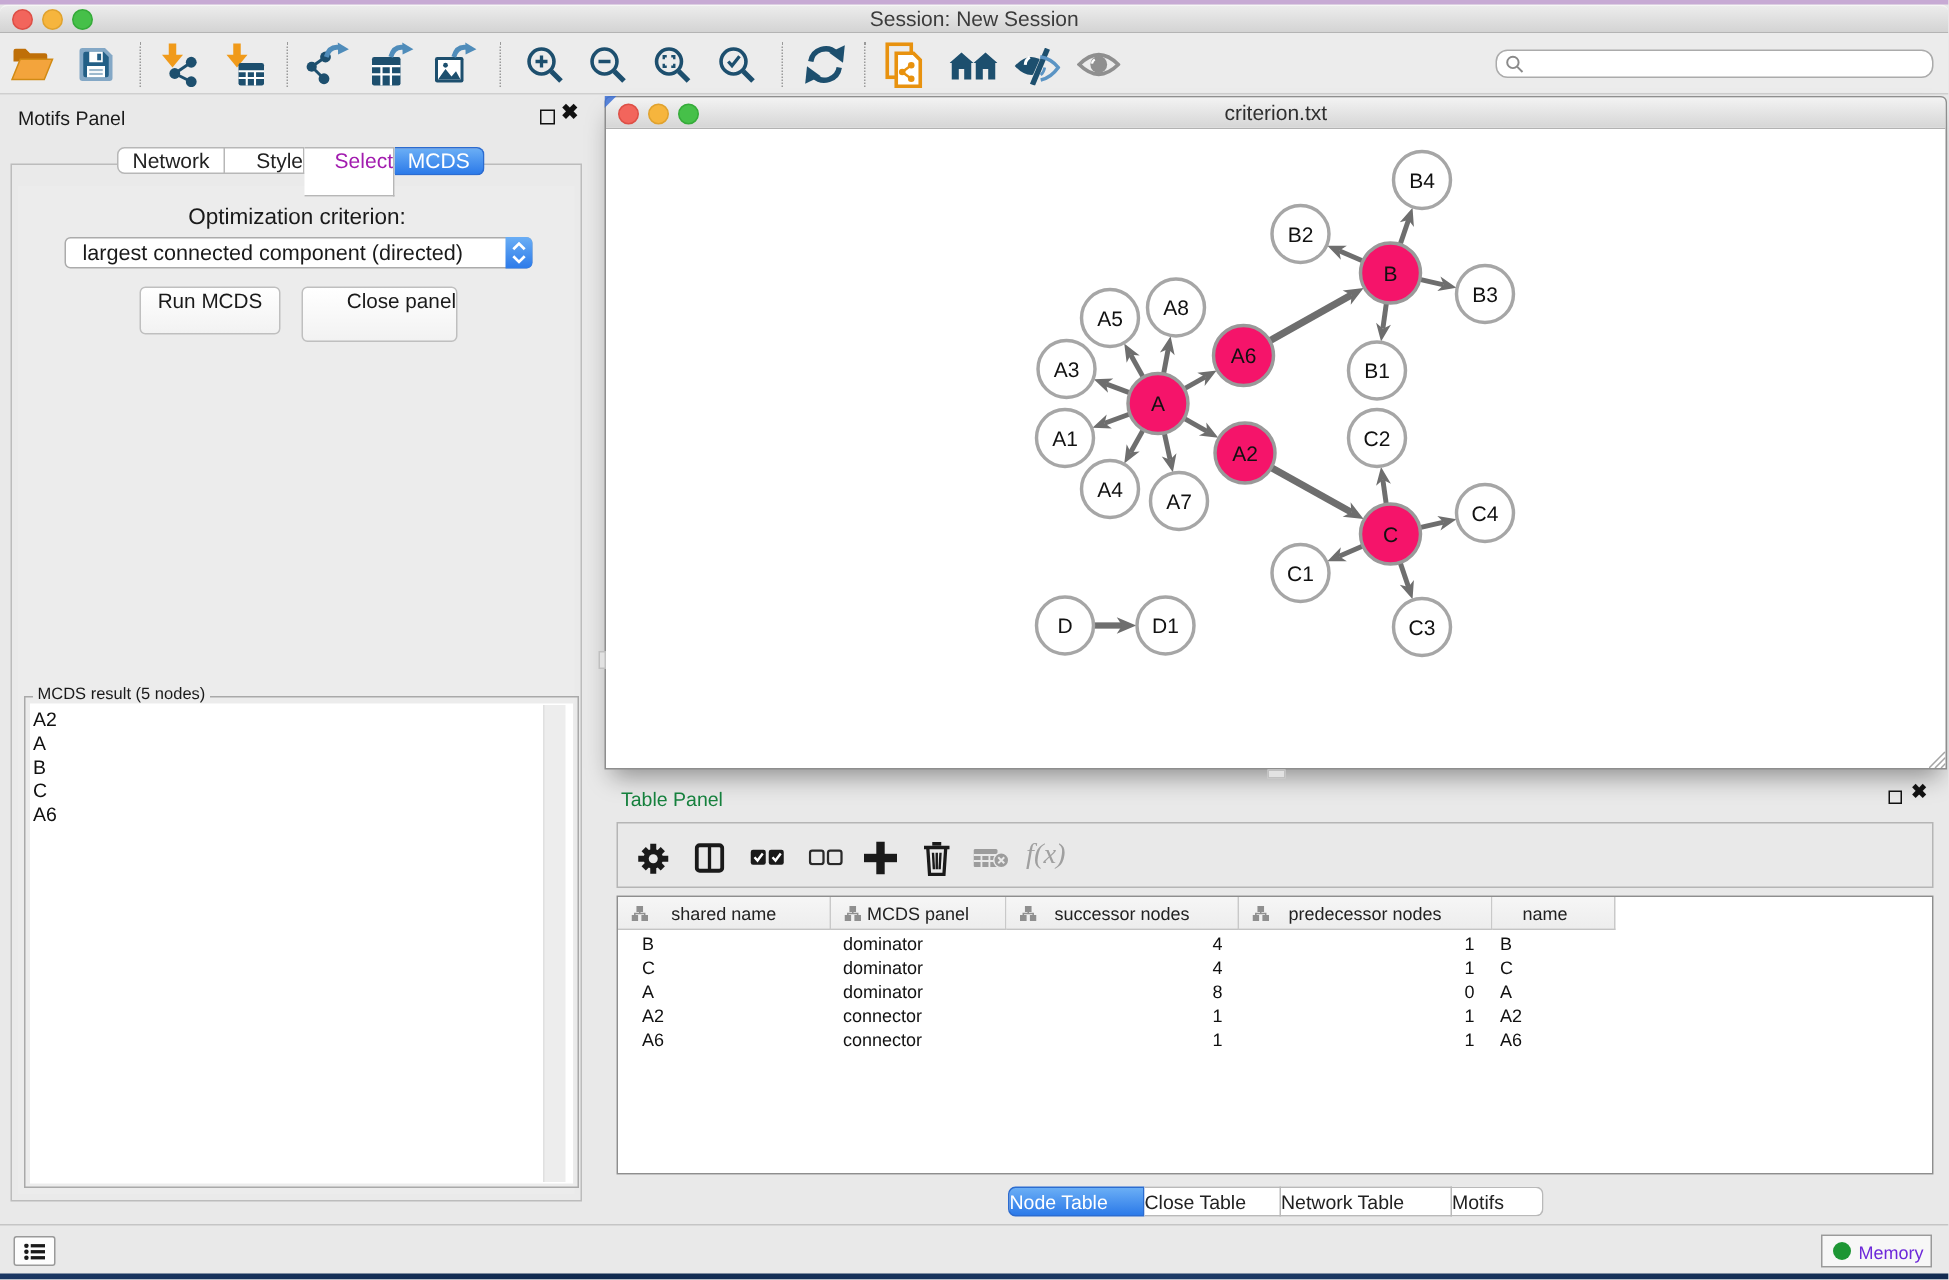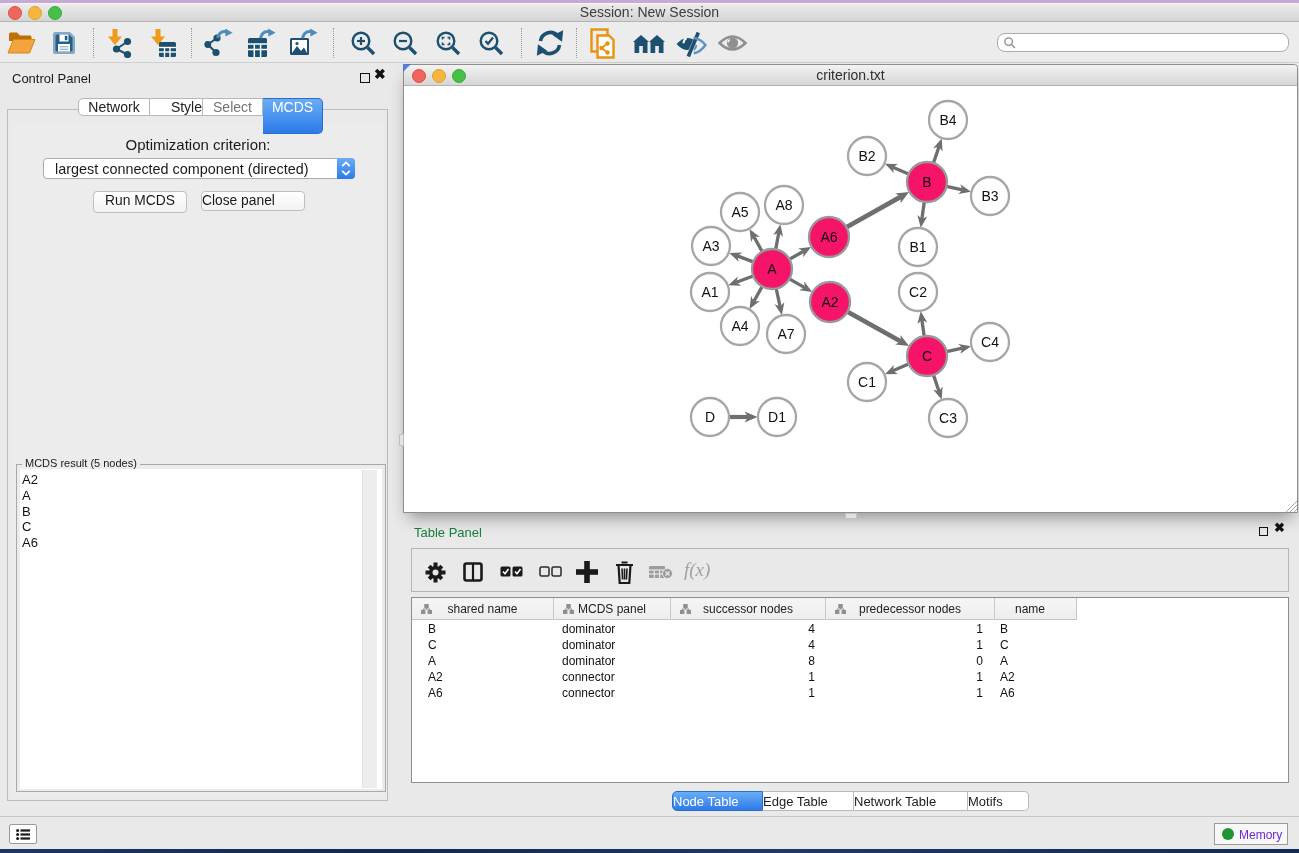--- a/index.html
+++ b/index.html
@@ -168,44 +168,44 @@
  <line x1="22.3" y1="0.5" x2="12.3" y2="24.5" stroke="#1d4f6e" stroke-width="3.6"></line>
  <path d="M17.5 5.8 Q25 7.2 29.5 13 Q24.5 20 17.8 21.3" fill="none" stroke="#5b94c4" stroke-width="2.4"></path>
  <path d="M20.5 13 Q20 16.2 17.8 18" fill="none" stroke="#5b94c4" stroke-width="1.8"></path>
 </svg>
 <svg class="abs" style="left:718px;top:32px" width="29" height="22" viewBox="0 0 29 22">
  <path d="M1.5 11 Q14.5 -2 27.5 11 Q14.5 24 1.5 11 Z" fill="none" stroke="#8f8f8f" stroke-width="2.5"></path>
  <circle cx="14.5" cy="11" r="5.6" fill="#8f8f8f"></circle>
  <path d="M11.8 7.6 A4.6 4.6 0 0 0 10 10.4" fill="none" stroke="#fff" stroke-width="1.5"></path>
 </svg>
 
-<div class="abs" style="left:12px;top:71px;font-size:13px;color:#1a1a1a">Control Panel</div>
+<div class="abs" style="left:12px;top:71px;font-size:13px;color:#1a1a1a">Motifs Panel</div>
 <div class="abs" style="left:360px;top:73px;width:8px;height:8px;border:1.6px solid #111"></div>
 <div class="abs" style="left:374px;top:66px;font-size:14px;font-weight:bold;color:#111">✖</div>
 <div class="abs" style="left:7px;top:109px;width:381px;height:692px;border:1px solid #bcbcbc;background:#eaeaea;box-sizing:border-box"></div>
 <div class="abs" style="left:12px;top:124px;width:371px;height:672px;background:#ececec"></div>
 
 <div class="abs" style="left:78px;top:98px;width:245px;height:18px">
  <div class="abs" style="left:0;top:0;width:72px;height:18px;background:#fff;border:1px solid #b7b7b7;border-radius:5px 0 0 5px;box-sizing:border-box;text-align:center;font-size:14px;line-height:17px;color:#222">Network</div>
  <div class="abs" style="left:72px;top:0;width:53px;height:18px;background:#fff;border:1px solid #b7b7b7;border-left:0;box-sizing:border-box;text-align:right;font-size:14px;line-height:17px;color:#222">Style</div>
- <div class="abs" style="left:125px;top:0;width:60px;height:18px;background:#fff;border:1px solid #b7b7b7;border-left:0;box-sizing:border-box;text-align:center;font-size:14px;line-height:17px;color:#737373">Select</div>
- <div class="abs" style="left:185px;top:0;width:60px;height:36px;background:linear-gradient(#6aaef5,#2c7ae9);border:1px solid #2c6cd0;border-left:0;border-radius:0 5px 5px 0;box-sizing:border-box;text-align:center;font-size:14px;line-height:17px;color:#fff">MCDS</div>
+ <div class="abs" style="left:125px;top:0;width:60px;height:33px;background:#fff;border:1px solid #b7b7b7;border-left:0;box-sizing:border-box;text-align:right;font-size:14px;line-height:17px;color:#a21caf">Select</div>
+ <div class="abs" style="left:185px;top:0;width:60px;height:19px;background:linear-gradient(#6aaef5,#2c7ae9);border:1px solid #2c6cd0;border-left:0;border-radius:0 5px 5px 0;box-sizing:border-box;text-align:center;font-size:14px;line-height:17px;color:#fff">MCDS</div>
 </div>
 <div class="abs" style="left:0;top:136px;width:396px;text-align:center;font-size:15px;color:#1a1a1a">Optimization criterion:</div>
 
 <div class="abs" style="left:43px;top:158px;width:312px;height:21px;background:#fff;border:1px solid #ababab;border-radius:4px;box-sizing:border-box"></div>
 <div class="abs" style="left:55px;top:161px;font-size:14.4px;color:#1a1a1a">largest connected component (directed)</div>
 <div class="abs" style="left:337px;top:158px;width:18px;height:21px;background:linear-gradient(#6aaef5,#2c7ae9);border-radius:0 4px 4px 0;box-sizing:border-box"></div>
 <svg class="abs" style="left:340px;top:161px" width="12" height="15" viewBox="0 0 12 15">
  <path d="M2.2 5.2 L6 1.4 L9.8 5.2" fill="none" stroke="#fff" stroke-width="1.8"></path>
  <path d="M2.2 9.8 L6 13.6 L9.8 9.8" fill="none" stroke="#fff" stroke-width="1.8"></path>
 </svg>
 
-<div class="abs" style="left:93px;top:191px;width:94px;height:22px;background:linear-gradient(#ffffff,#f2f2f2);border:1px solid #bfbfbf;border-radius:4px;box-sizing:border-box;text-align:center;font-size:13.8px;line-height:18px;color:#1a1a1a">Run MCDS</div>
-<div class="abs" style="left:201px;top:191px;width:104px;height:20px;background:linear-gradient(#ffffff,#f2f2f2);border:1px solid #bfbfbf;border-radius:4px;box-sizing:border-box;text-align:left;font-size:13.8px;line-height:18px;color:#1a1a1a">Close panel</div>
+<div class="abs" style="left:93px;top:191px;width:94px;height:32px;background:linear-gradient(#ffffff,#f2f2f2);border:1px solid #bfbfbf;border-radius:4px;box-sizing:border-box;text-align:center;font-size:13.8px;line-height:18px;color:#1a1a1a">Run MCDS</div>
+<div class="abs" style="left:201px;top:191px;width:104px;height:37px;background:linear-gradient(#ffffff,#f2f2f2);border:1px solid #bfbfbf;border-radius:4px;box-sizing:border-box;text-align:right;font-size:13.8px;line-height:18px;color:#1a1a1a">Close panel</div>
 
 <div class="abs" style="left:16px;top:464px;width:370px;height:328px;border:1px solid #a9a9a9;box-sizing:border-box"></div>
 <div class="abs" style="left:22px;top:457px;font-size:11px;color:#1a1a1a;background:#ececec;padding:0 3px">MCDS result (5 nodes)</div>
 <div class="abs" style="left:20px;top:469px;width:362px;height:320px;background:#fff"></div>
 <div class="abs" style="left:362px;top:470px;width:15px;height:318px;background:#ededed;border-left:1px solid #e0e0e0;box-sizing:border-box"></div>
 <div class="abs" style="left:22px;top:472px;font-size:13px;color:#111;line-height:15.8px">A2<br>A<br>B<br>C<br>A6</div>
 
 <div class="abs" style="left:403px;top:64px;width:895px;height:449px;background:#fff;border:1px solid #8e8e8e;box-sizing:border-box;border-radius:4px 4px 0 0;box-shadow:0 9px 16px -5px rgba(0,0,0,0.4)"></div>
 <div class="abs" style="left:404px;top:65px;width:893px;height:21px;background:linear-gradient(#f3f3f3,#d6d6d6);border-bottom:1px solid #b2b2b2;box-sizing:border-box;border-radius:4px 4px 0 0"></div>
 <svg class="abs" style="left:403px;top:64px" width="8" height="8" viewBox="0 0 8 8">
@@ -422,21 +422,21 @@
 <div class="cell" style="left:700px;top:669px;width:115px;text-align:right">1</div>
 <div class="cell" style="left:870px;top:669px;width:113px;text-align:right">1</div>
 <div class="cell" style="left:1000px;top:669px">A2</div>
 <div class="cell" style="left:428px;top:685px">A6</div>
 <div class="cell" style="left:562px;top:685px">connector</div>
 <div class="cell" style="left:700px;top:685px;width:115px;text-align:right">1</div>
 <div class="cell" style="left:870px;top:685px;width:113px;text-align:right">1</div>
 <div class="cell" style="left:1000px;top:685px">A6</div>
 
 <div class="tbtn" style="left:672px;width:91px;border-radius:5px 0 0 5px;background:linear-gradient(#6aaef5,#2c7ae9);border-color:#2c6cd0;color:#fff">Node Table</div>
-<div class="tbtn" style="left:763px;width:91px;border-left:0">Edge Table</div>
+<div class="tbtn" style="left:763px;width:91px;border-left:0">Close Table</div>
 <div class="tbtn" style="left:854px;width:114px;border-left:0">Network Table</div>
 <div class="tbtn" style="left:968px;width:61px;border-left:0;border-radius:0 5px 5px 0">Motifs</div>
 
 <div class="abs" style="left:0;top:816px;width:1299px;height:1px;background:#c5c5c5"></div>
 <div class="abs" style="left:9px;top:824px;width:28px;height:20px;background:#fdfdfd;border:1px solid #9a9a9a;border-radius:2px;box-sizing:border-box"></div>
 <svg class="abs" style="left:16px;top:829px" width="14" height="11" viewBox="0 0 14 11">
  <g fill="#1a1a1a">
       <circle cx="1.6" cy="1.5" r="1.5"></circle>
       <circle cx="1.6" cy="5.5" r="1.5"></circle>
       <circle cx="1.6" cy="9.5" r="1.5"></circle>

